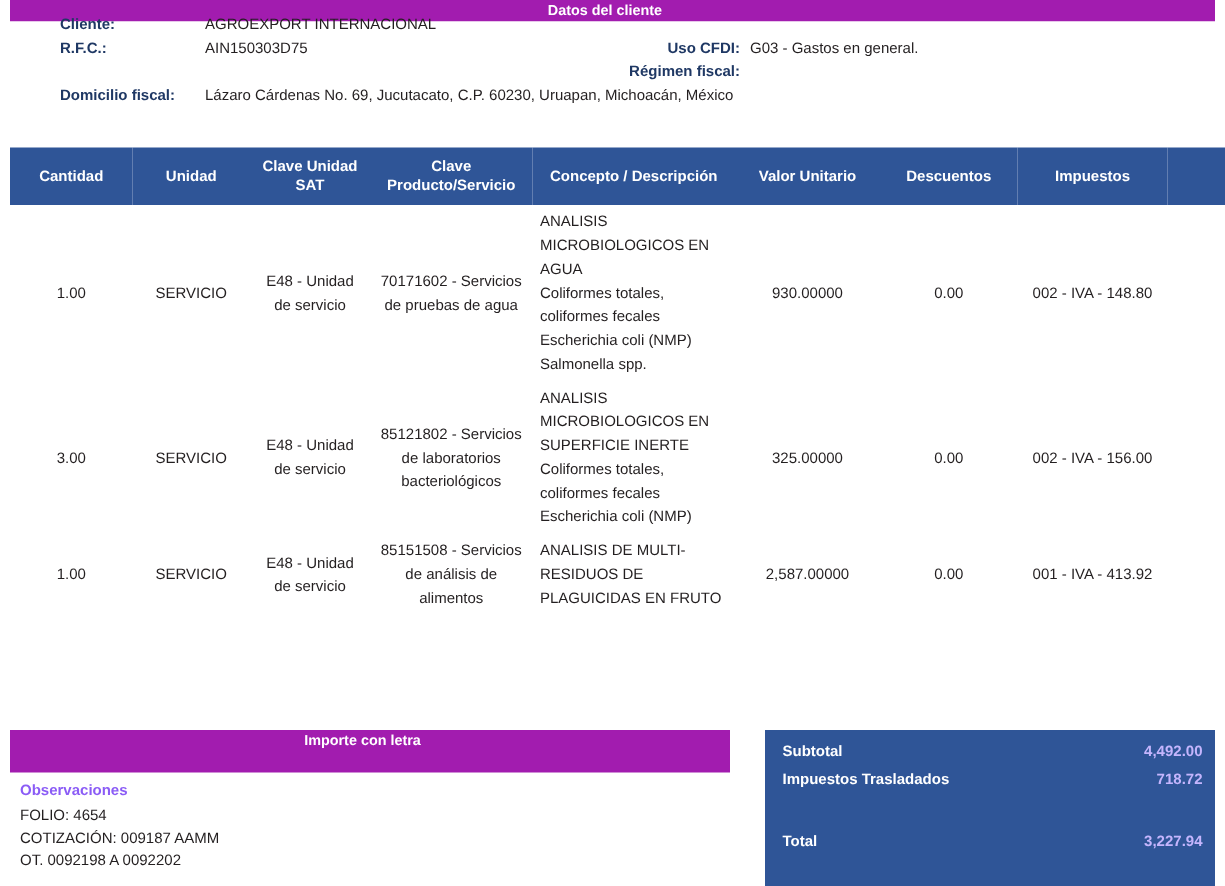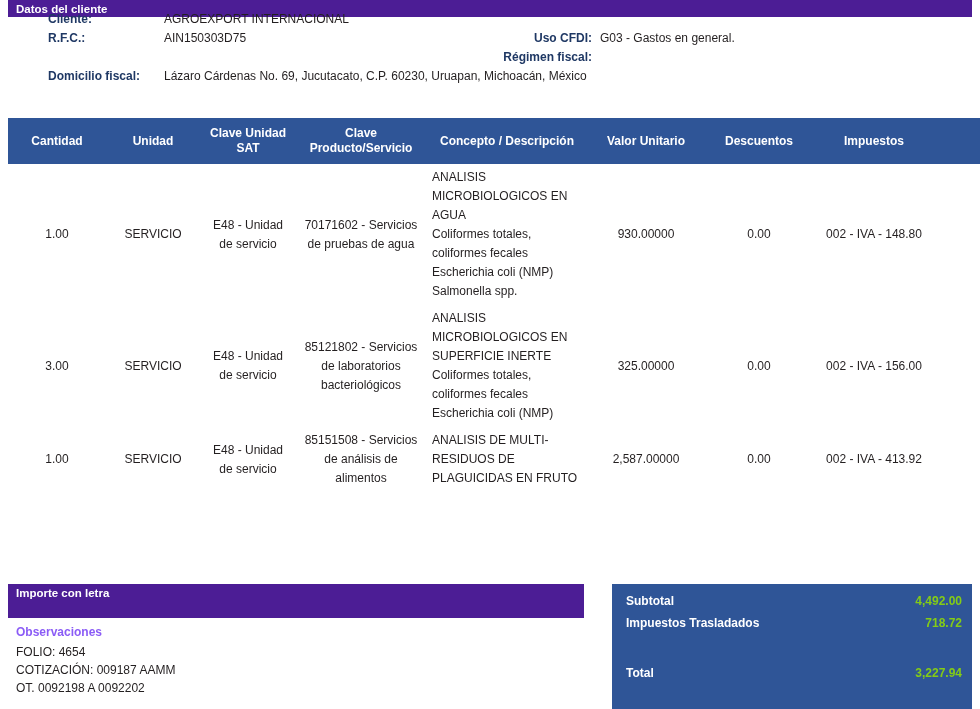--- a/index.html
+++ b/index.html
@@ -17,26 +17,27 @@
     position: relative;
   }
   .page {
     width: 980px;
     height: 709px;
     position: relative;
   }
 
   
   .section-bar {
-    background: #4c1d95;
+    background: #a21caf;
     color: #ffffff;
     font-weight: bold;
     font-size: 11.5px;
     padding: 3px 20px 4px 8px;
     box-sizing: border-box;
+    text-align: center;
   }
   #client-bar {
     position: absolute;
     left: 8px;
     top: 0px;
     width: 964px;
     height: 17px;
     line-height: 12px;
   }
 
@@ -166,21 +167,21 @@
   .tot-label {
     position: absolute;
     left: 14px;
     top: 0;
     color: #ffffff;
   }
   .tot-value {
     position: absolute;
     right: 10px;
     top: 0;
-    color: #84cc16;
+    color: #c4b5fd;
     text-align: left;
   }
   .tot-spacer { height: 28px; }
 </style>
 </head>
 <body>
 
 <div class="page">
 
   <div class="section-bar" id="client-bar">Datos del cliente</div>
@@ -243,21 +244,21 @@
         <td class="c-importe">975.00</td>
       </tr>
       <tr>
         <td class="c-cantidad">1.00</td>
         <td class="c-unidad">SERVICIO</td>
         <td class="c-clavesat cell-multiline">E48 - Unidad de servicio</td>
         <td class="c-claveps cell-multiline">85151508 - Servicios de análisis de alimentos</td>
         <td class="c-concepto cell-multiline">ANALISIS DE MULTI-RESIDUOS DE PLAGUICIDAS EN FRUTO</td>
         <td class="c-valor">2,587.00000</td>
         <td class="c-desc">0.00</td>
-        <td class="c-imp cell-multiline">002 - IVA - 413.92</td>
+        <td class="c-imp cell-multiline">001 - IVA - 413.92</td>
         <td class="c-importe">2,587.00</td>
       </tr>
     </tbody>
   </table>
 
   <div class="section-bar" id="letter-bar">Importe con letra</div>
 
   <div id="obs-title">Observaciones</div>
   <div id="obs-lines">FOLIO: 4654<br>COTIZACIÓN: 009187 AAMM<br>OT. 0092198 A 0092202</div>
 

